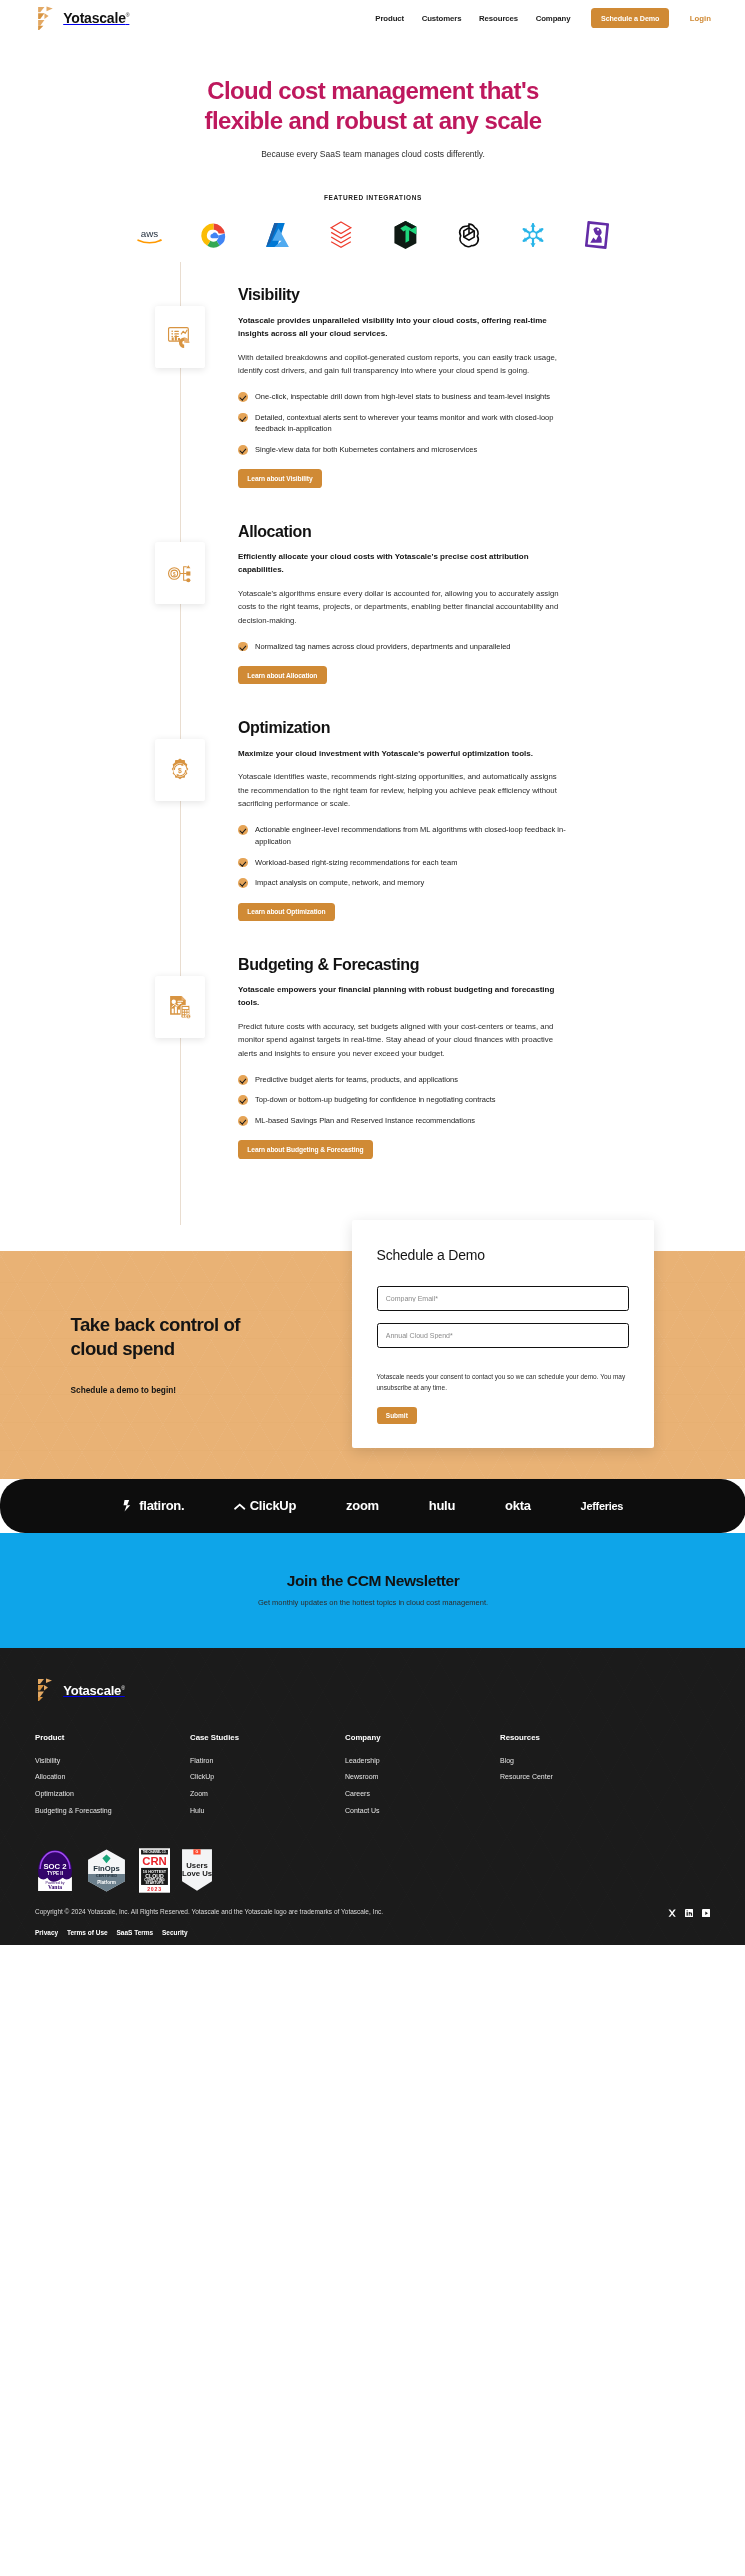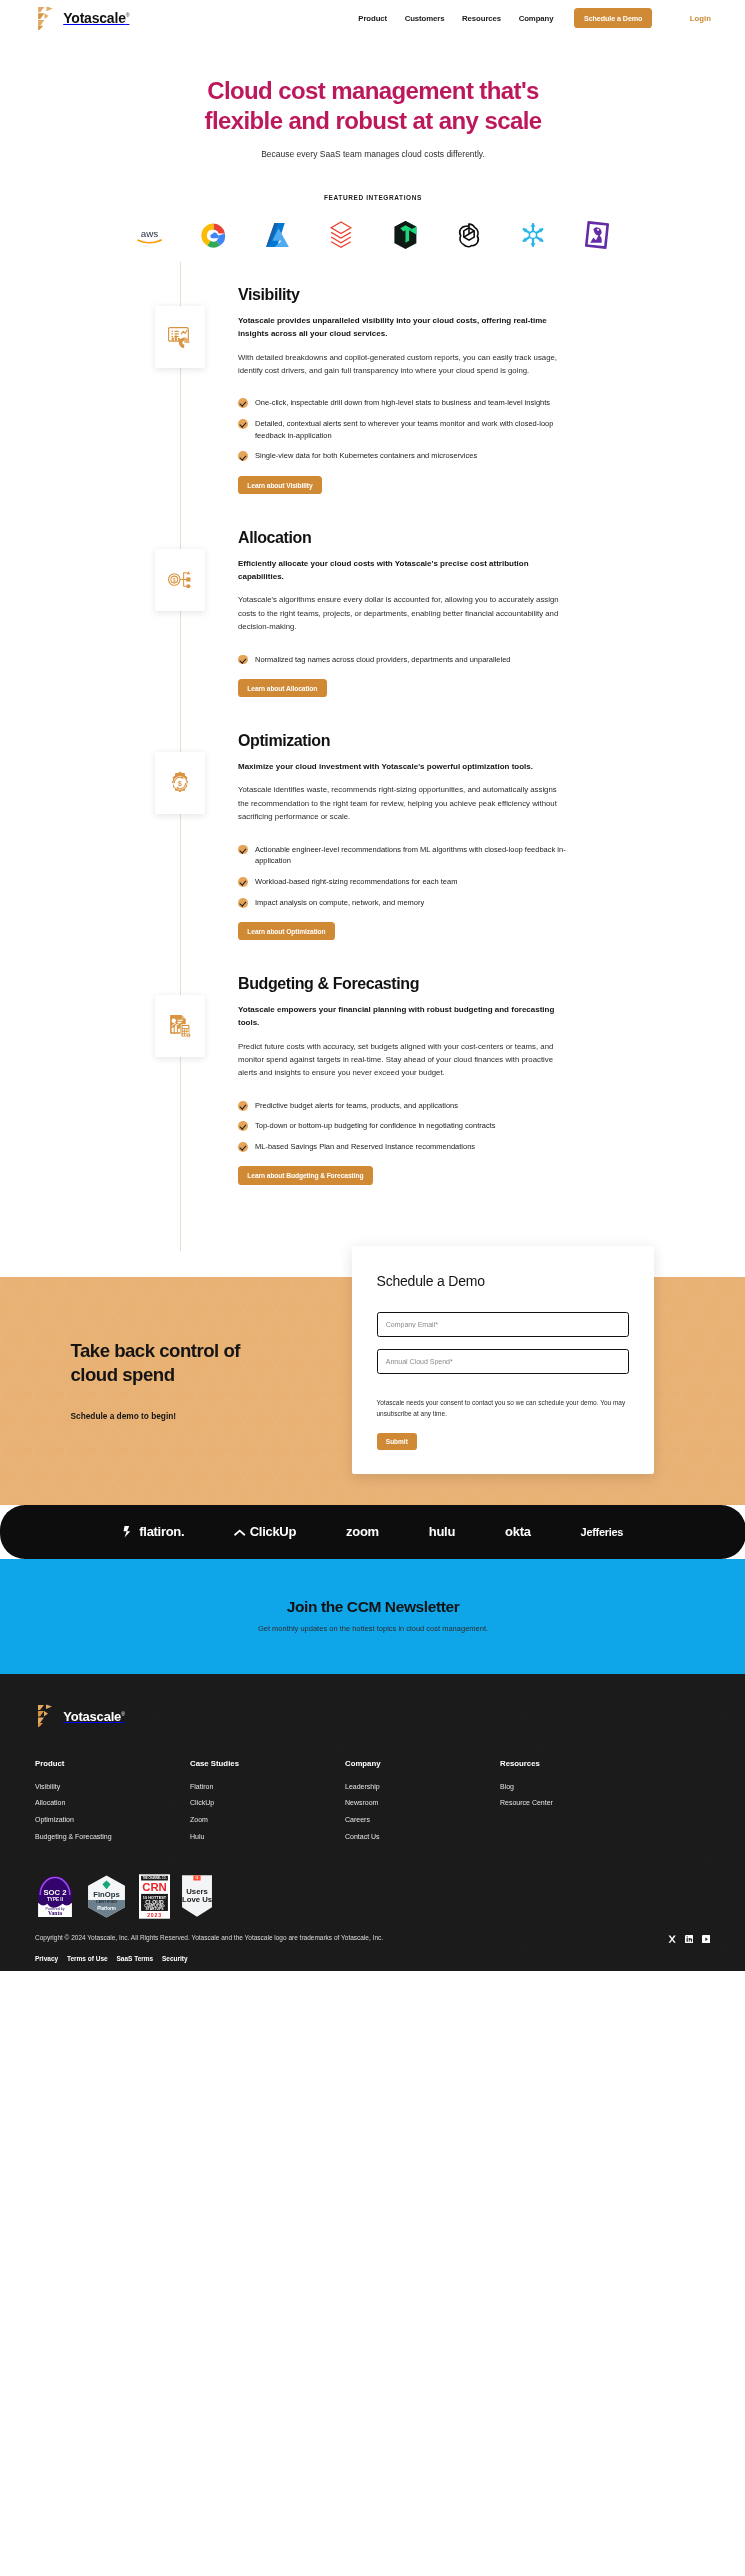--- a/index.html
+++ b/index.html
@@ -36,21 +36,21 @@
     font-size: 7.8px; font-weight: 700; color: #1b1b1b;
     text-decoration: none; letter-spacing: -0.1px;
   }
   .btn-demo {
     background: #d08a35; color: #fff; font-size: 7.2px; font-weight: 700;
     padding: 5.7px 9.8px; border-radius: 3.6px; border: none; cursor: pointer;
     letter-spacing: -0.1px; margin-left: 3.1px;
   }
   .nav-login {
     font-size: 7.8px; font-weight: 700; color: #d08a35;
-    text-decoration: none; margin-left: 20px;
+    text-decoration: none; margin-left: 3px;
   }
 
   
   .hero { text-align: center; padding: 40px 0 0; }
   .hero h1 {
     font-size: 24px; line-height: 1.26; font-weight: 700;
     letter-spacing: -0.6px; color: #be185d; max-width: 466px; margin: 0 auto;
   }
   .hero-sub {
     margin-top: 12.4px; font-size: 8.5px; color: #2b2b2b; font-weight: 400;
@@ -93,21 +93,21 @@
     font-size: 16px; font-weight: 700; letter-spacing: -0.4px;
     color: #121212; margin-bottom: 10.4px;
   }
   .feature-lead {
     font-size: 8px; font-weight: 700; line-height: 1.62;
     color: #151515; margin-bottom: 9.8px;
   }
   .feature-desc {
     font-size: 7.8px; line-height: 1.72; color: #2c2c2c; margin-bottom: 13.5px;
   }
-  .bullets { list-style: none; margin-bottom: 13.5px; margin-top: 20px; }
+  .bullets { list-style: none; margin-bottom: 13.5px; }
   .bullet {
     display: flex; align-items: flex-start; gap: 7.2px; margin-bottom: 8.8px;
   }
   .check {
     flex: 0 0 auto; width: 9.8px; height: 9.8px; border-radius: 50%;
     background: #e5a457; margin-top: 1px; position: relative;
   }
   .check::after {
     content: ""; position: absolute; left: 2.8px; top: 2.1px;
     width: 2.6px; height: 4.7px; border: solid #1a1a1a;

